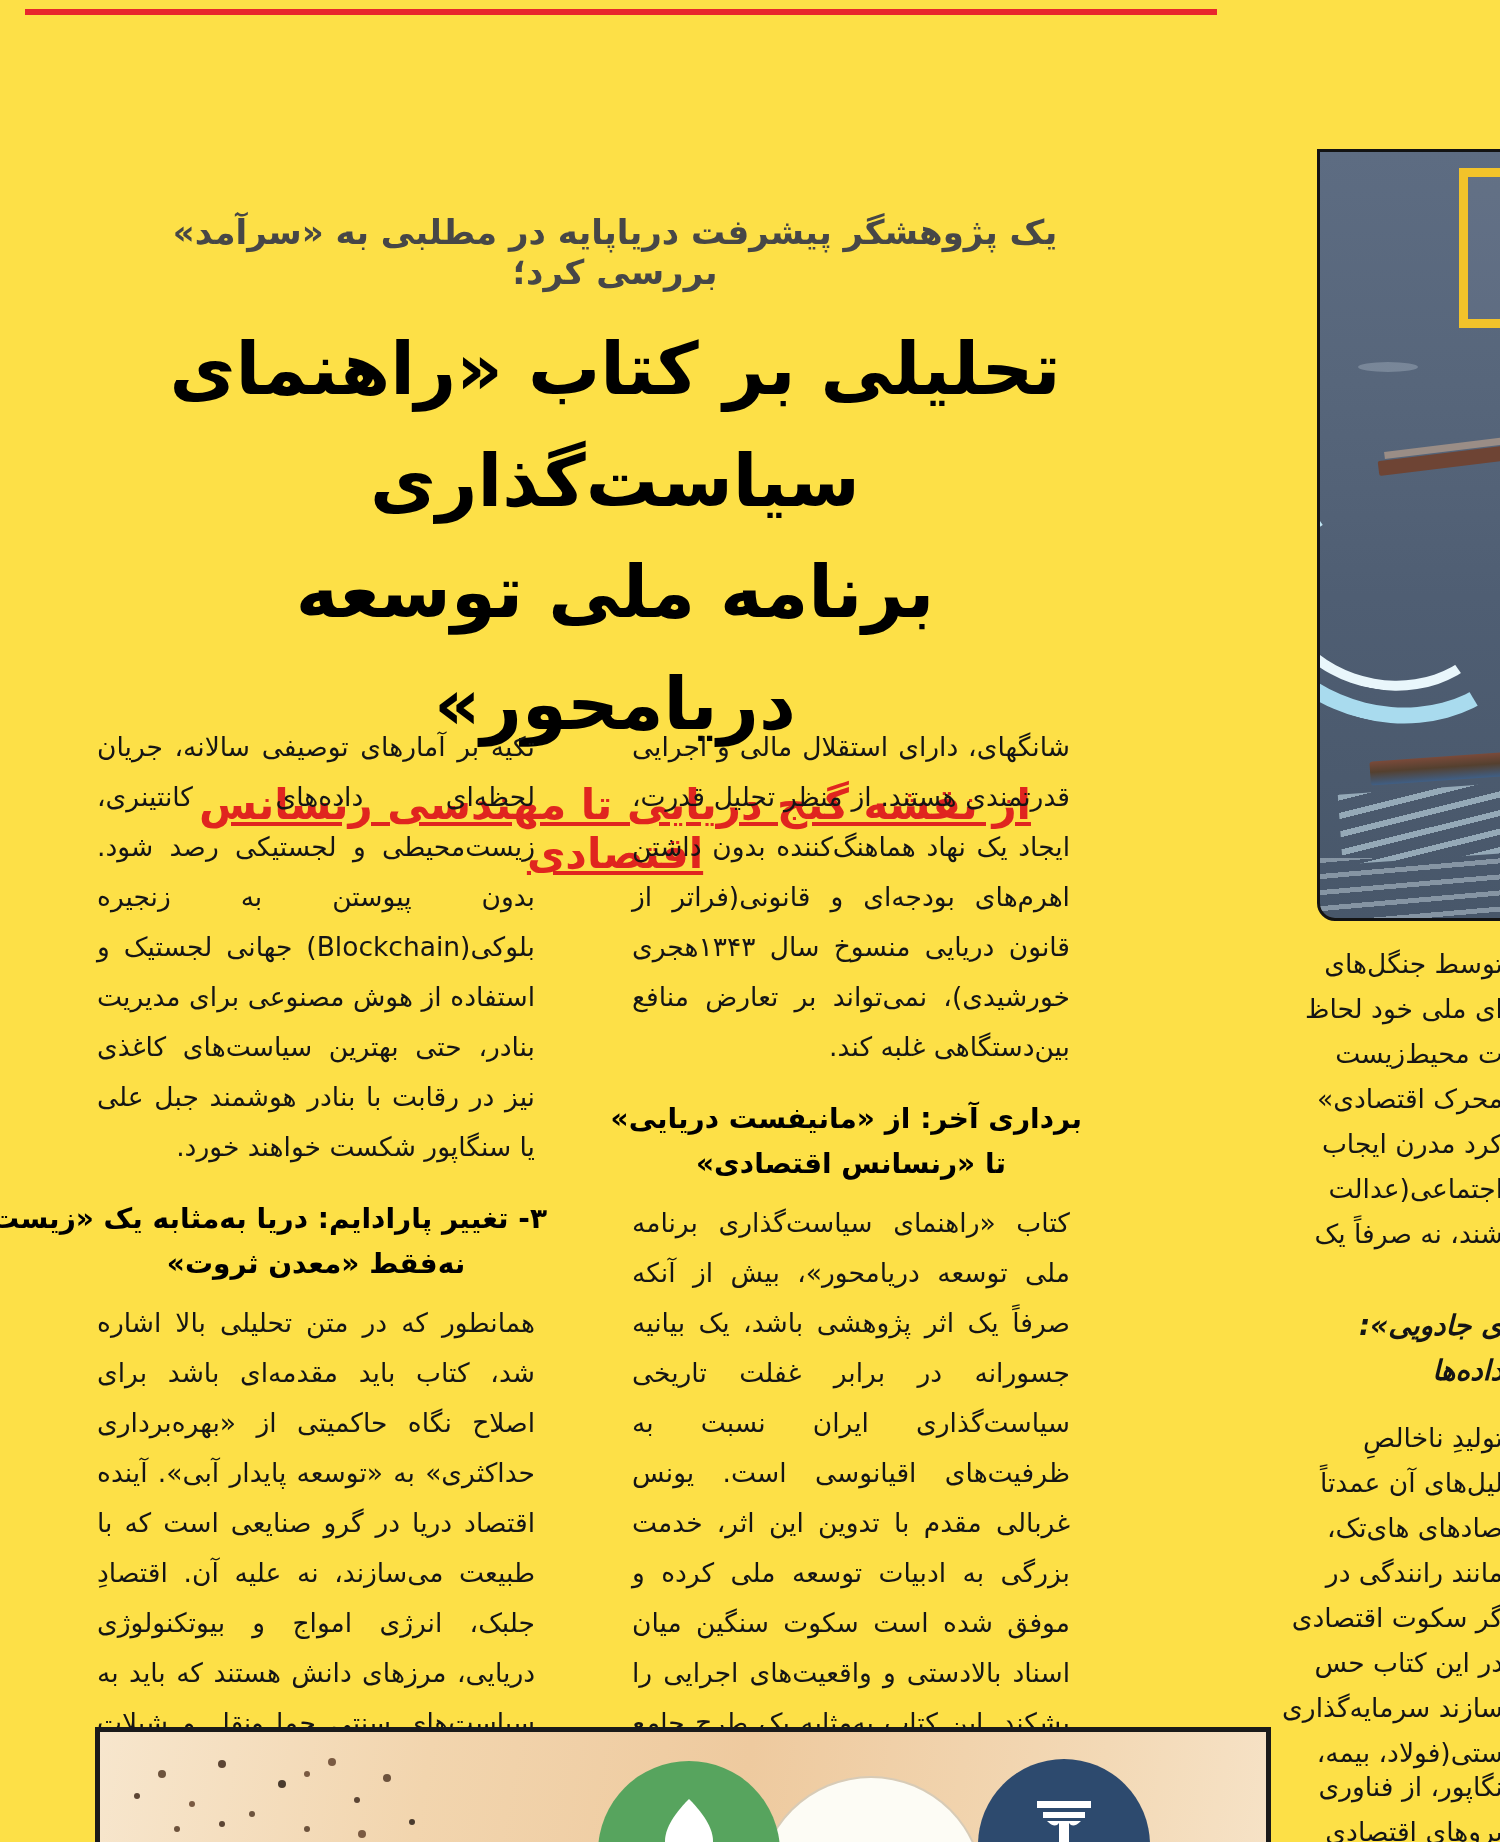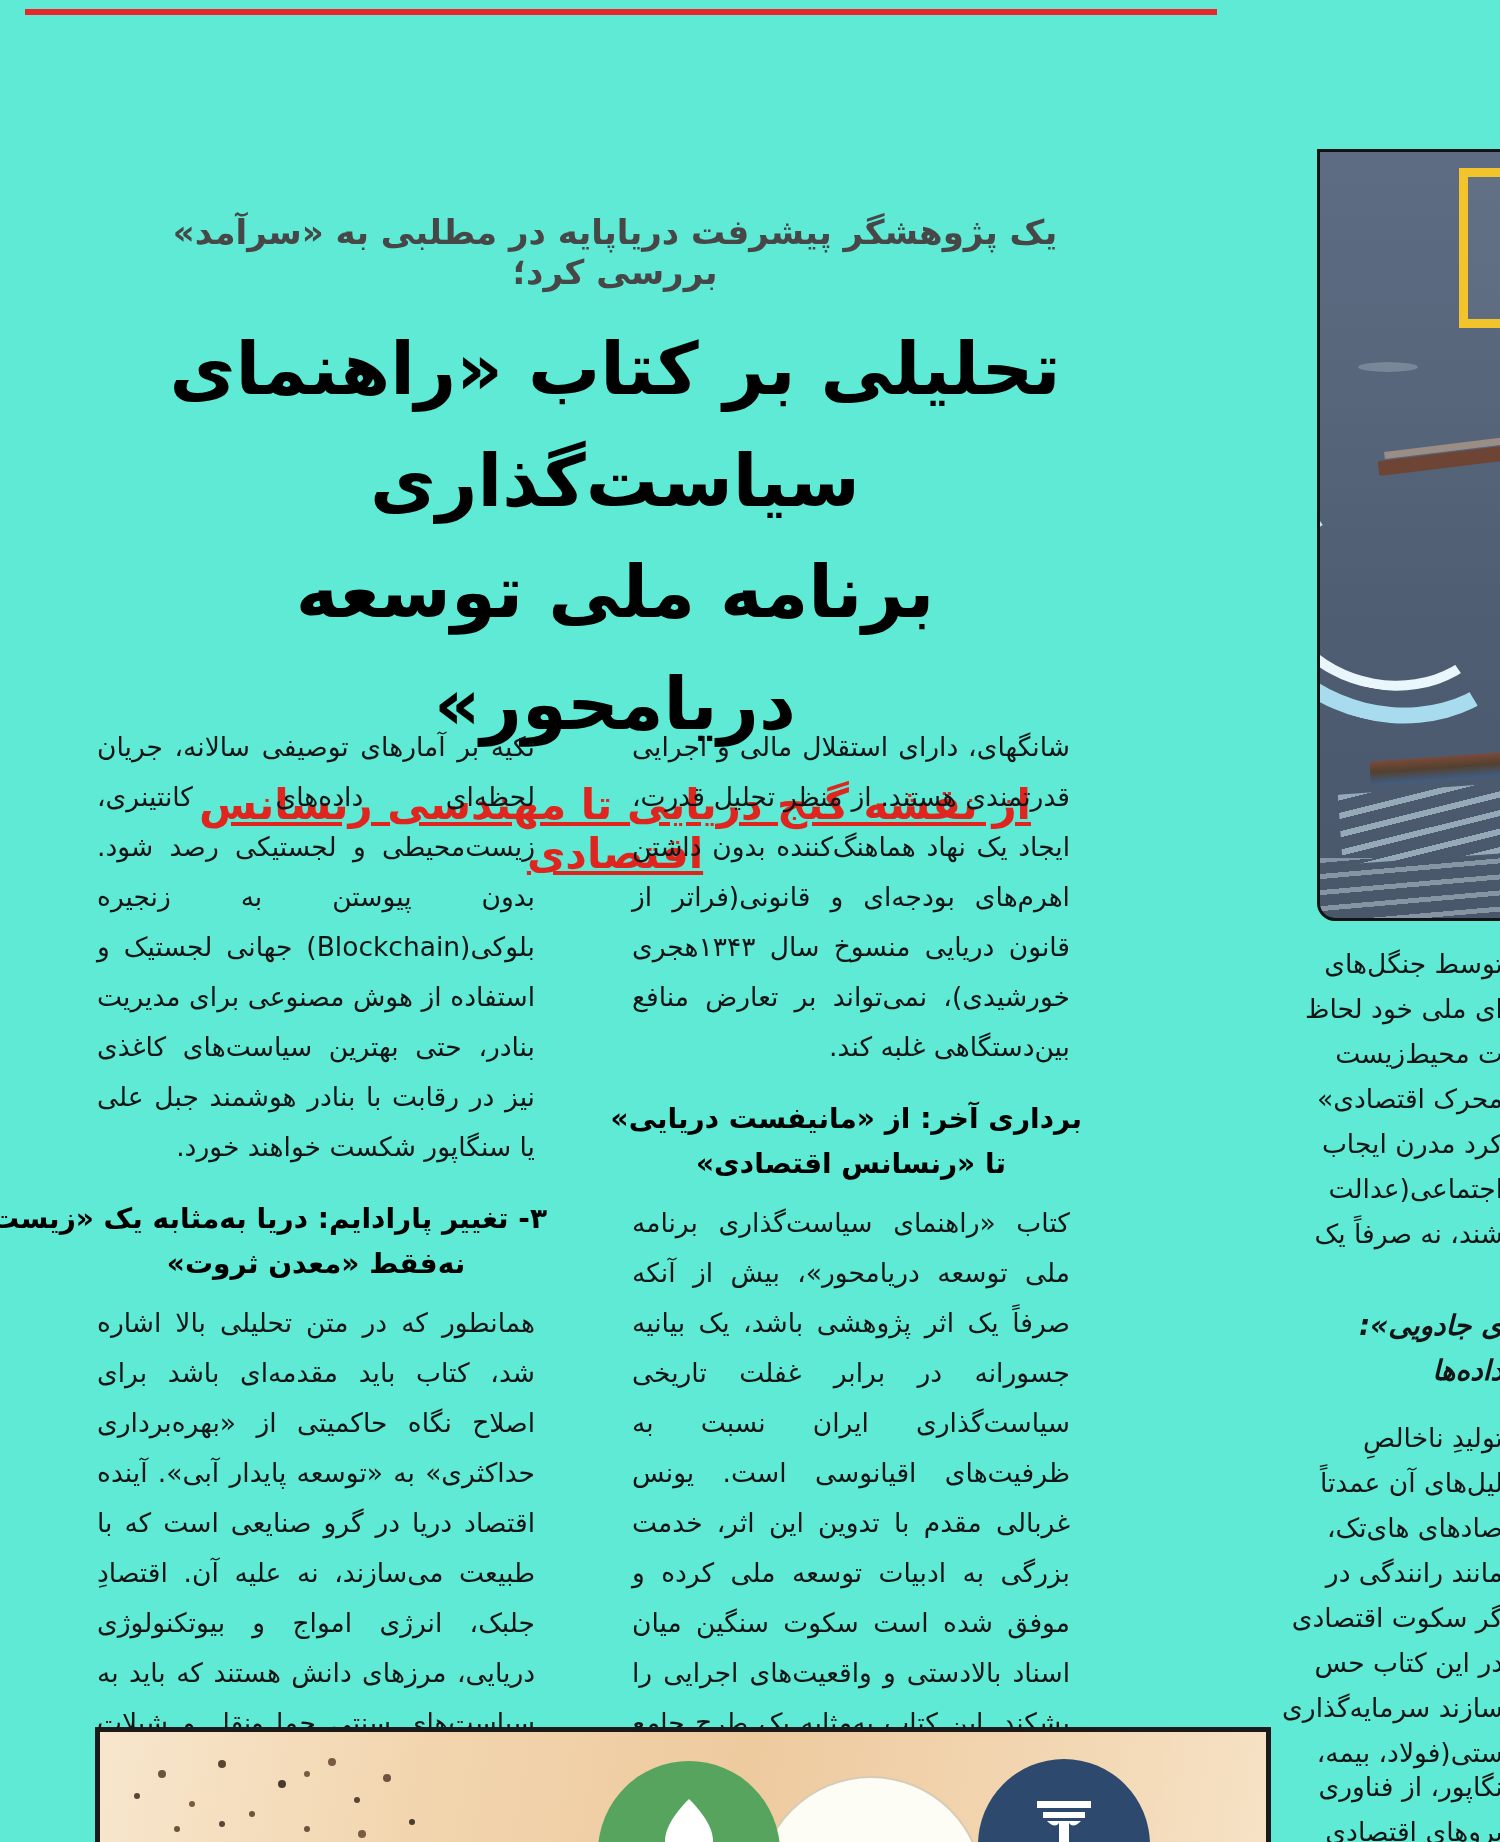--- a/index.html
+++ b/index.html
@@ -1,17 +1,17 @@
 <!DOCTYPE html>
 <html lang="fa" dir="rtl"><head>
 <meta charset="utf-8">
 <style>
   html,body { margin:0; padding:0; background:#ffffff; }
   .page {
-    position:relative; width:1500px; height:1842px; background:#5eead4;
+    position:relative; width:1500px; height:1842px; background:#fde047;
     overflow:hidden; direction:rtl;
     font-family:"DejaVu Sans", sans-serif;
   }
   .top-rule { position:absolute; top:9px; left:25px; width:1192px; height:6px; background:#e8262c; }
 
   
   .article-header { position:absolute; top:212px; left:130px; width:970px; text-align:center; }
   .kicker { font-size:34px; font-weight:bold; color:#474747; letter-spacing:-0.5px; }
   .headline { margin:22px 0 0 0; font-size:72px; font-weight:bold; color:#000; line-height:1.55; letter-spacing:-1px;text-align:center; }
   .headline span { display:block; }

